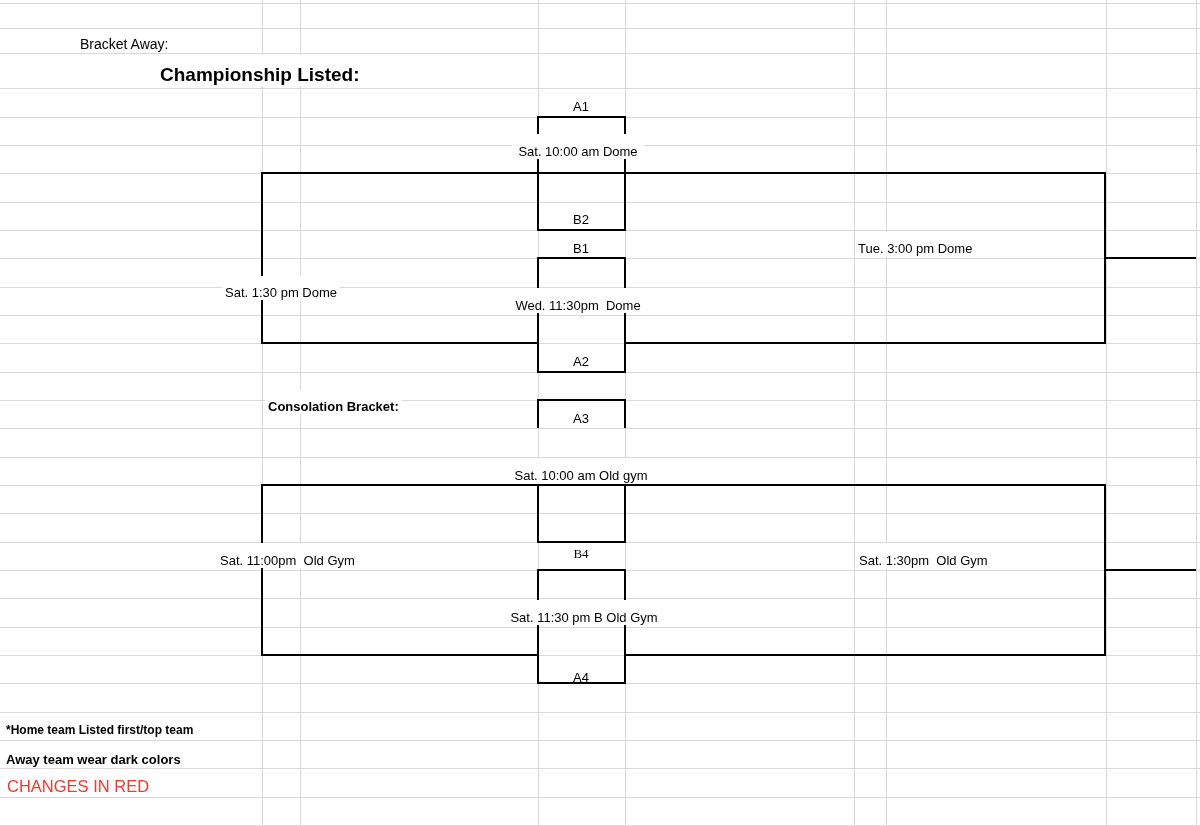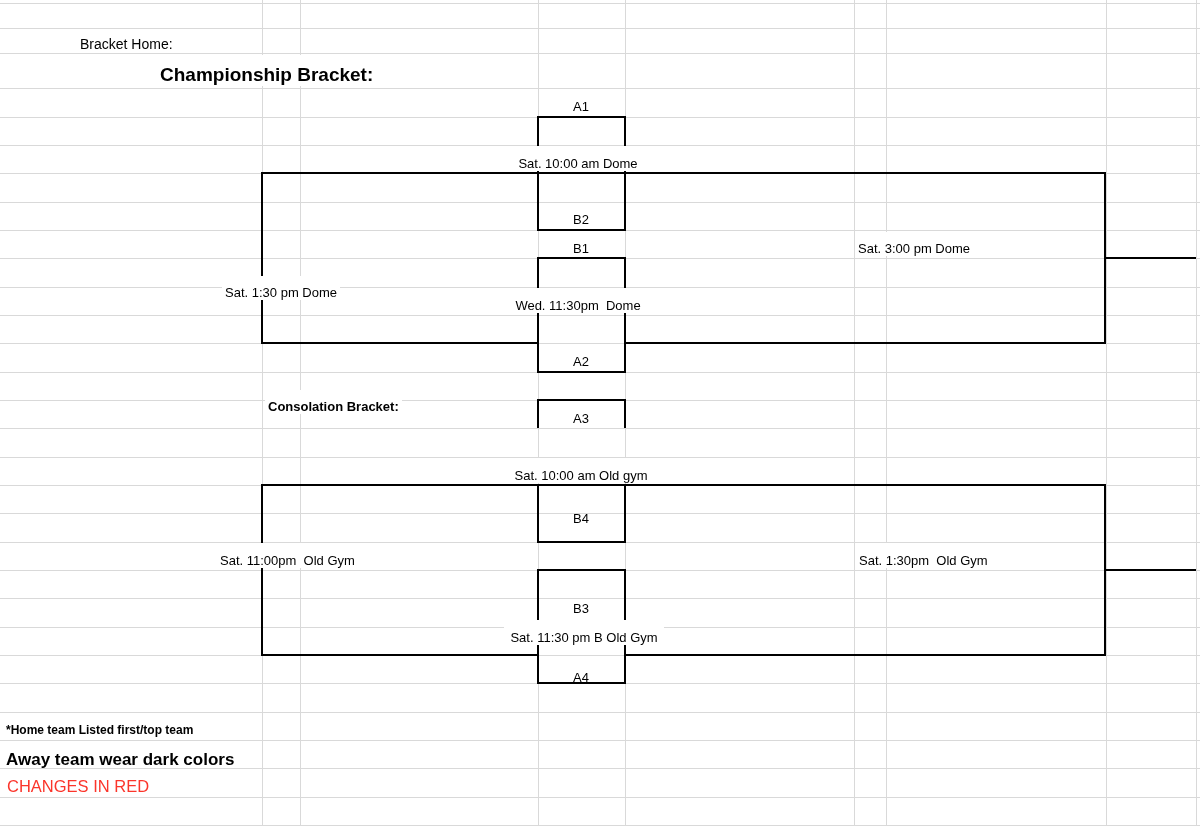--- a/index.html
+++ b/index.html
@@ -89,57 +89,57 @@
       <div class="bl" style="left: 537px; top: 569px; height: 114.3px; width: 2px;"></div>
       <div class="bl" style="left: 624px; top: 115.7px; height: 114.3px; width: 2px;"></div>
       <div class="bl" style="left: 624px; top: 257.3px; height: 114.4px; width: 2px;"></div>
       <div class="bl" style="left: 624px; top: 399px; height: 29.3px; width: 2px;"></div>
       <div class="bl" style="left: 624px; top: 484px; height: 57.7px; width: 2px;"></div>
       <div class="bl" style="left: 624px; top: 569px; height: 114.3px; width: 2px;"></div>
       <div class="bl" style="left: 1104px; top: 172.3px; height: 171px; width: 2px;"></div>
       <div class="bl" style="left: 1104px; top: 484px; height: 171px; width: 2px;"></div>
     </div>
 
-  <div class="lbl" style="left:80px;top:29px;height:23px;font-size:14px;">Bracket Home:</div>
+  <div class="lbl" style="left:80px;top:29px;height:23px;font-size:14px;">Bracket Away:</div>
 
-  <div class="lbl bg b" style="left:156px;top:55px;height:31px;font-size:19px;line-height:22px;padding:0 4px;">Championship Bracket:</div>
+  <div class="lbl bg b" style="left:156px;top:55px;height:31px;font-size:19px;line-height:22px;padding:0 4px;">Championship Listed:</div>
 
   <div class="lbl ctr slot" style="left:541px;top:90px;height:24px;">A1</div>
 
-  <div class="lbl bg ctr" style="left:512px;top:146px;height:25px;width:132px;">Sat. 10:00 am Dome</div>
+  <div class="lbl bg ctr" style="left:512px;top:134px;height:25px;width:132px;">Sat. 10:00 am Dome</div>
 
   <div class="lbl ctr slot" style="left:541px;top:203px;height:24px;">B2</div>
 
   <div class="lbl bg" style="left:222px;top:232px;height:24px;padding:0 3px;margin-top:44px;">Sat. 1:30 pm Dome</div>
 
   <div class="lbl ctr slot" style="left:541px;top:232px;height:24px;">B1</div>
 
-  <div class="lbl bg" style="left:855px;top:232px;height:24px;padding:0 3px;">Sat. 3:00 pm Dome</div>
+  <div class="lbl bg" style="left:855px;top:232px;height:24px;padding:0 3px;">Tue. 3:00 pm Dome</div>
 
   <div class="lbl bg ctr" style="left:510px;top:288px;height:25px;width:136px;">Wed. 11:30pm  Dome</div>
 
   <div class="lbl ctr slot" style="left:541px;top:345px;height:24px;">A2</div>
 
   <div class="lbl bg b" style="left:265px;top:390px;height:24px;padding:0 3px;">Consolation Bracket:</div>
 
   <div class="lbl ctr slot" style="left:541px;top:402px;height:24px;">A3</div>
 
   <div class="lbl bg ctr" style="left:512px;top:458px;height:25px;width:138px;">Sat. 10:00 am Old gym</div>
 
-  <div class="lbl ctr slot" style="left:541px;top:502px;height:24px;">B4</div>
+  <div class="lbl ctr slot" style="left:541px;top:537px;height:24px;font-family:Liberation Serif, serif;">B4</div>
 
   <div class="lbl bg" style="left:217px;top:543px;height:25px;padding:0 3px;">Sat. 11:00pm  Old Gym</div>
 
   <div class="lbl ctr slot" style="left:541px;top:543px;height:25px;margin-top:48px;">B3</div>
 
   <div class="lbl bg" style="left:856px;top:543px;height:25px;padding:0 3px;">Sat. 1:30pm  Old Gym</div>
 
-  <div class="lbl bg ctr" style="left:504px;top:600px;height:25px;width:160px;margin-top:20px;">Sat. 11:30 pm B Old Gym</div>
+  <div class="lbl bg ctr" style="left:504px;top:600px;height:25px;width:160px;">Sat. 11:30 pm B Old Gym</div>
 
   <div class="lbl ctr slot" style="left:541px;top:657px;height:28px;text-align:center;">A4</div>
 
   <div class="lbl b" style="left:6px;top:713px;height:25px;font-size:12px;">*Home team Listed first/top team</div>
 
-  <div class="lbl b" style="left:6px;top:742px;height:25px;font-size:17px;">Away team wear dark colors</div>
+  <div class="lbl b" style="left:6px;top:742px;height:25px;font-size:13px;">Away team wear dark colors</div>
 
   <div class="lbl" style="left:7px;top:770px;height:24px;font-size:16.5px;color:#fb352b;">CHANGES IN RED</div>
 
 </div>
 
 </body></html>

